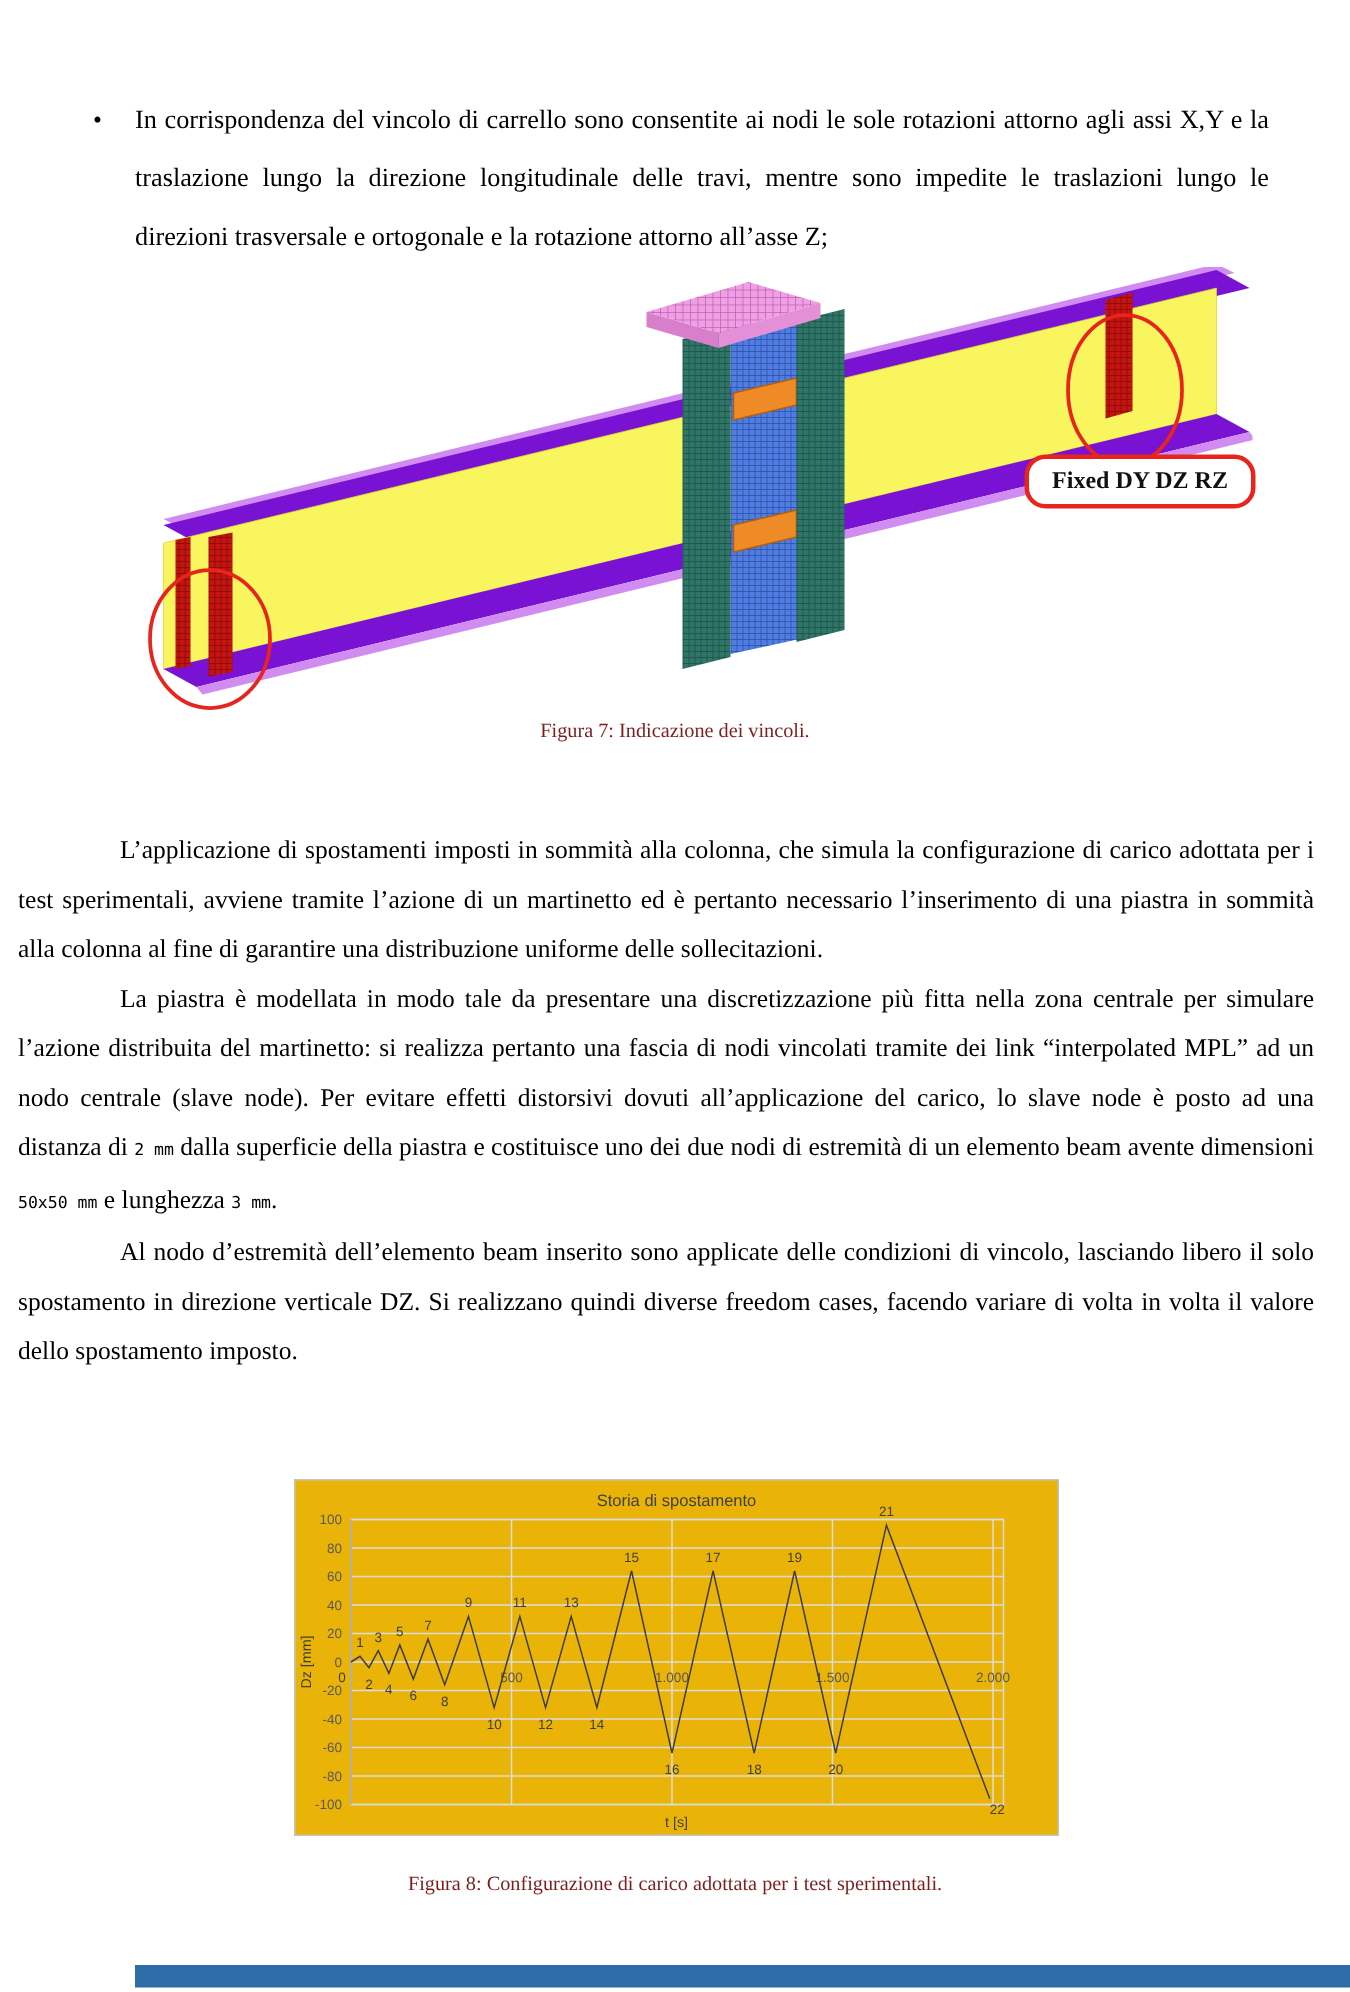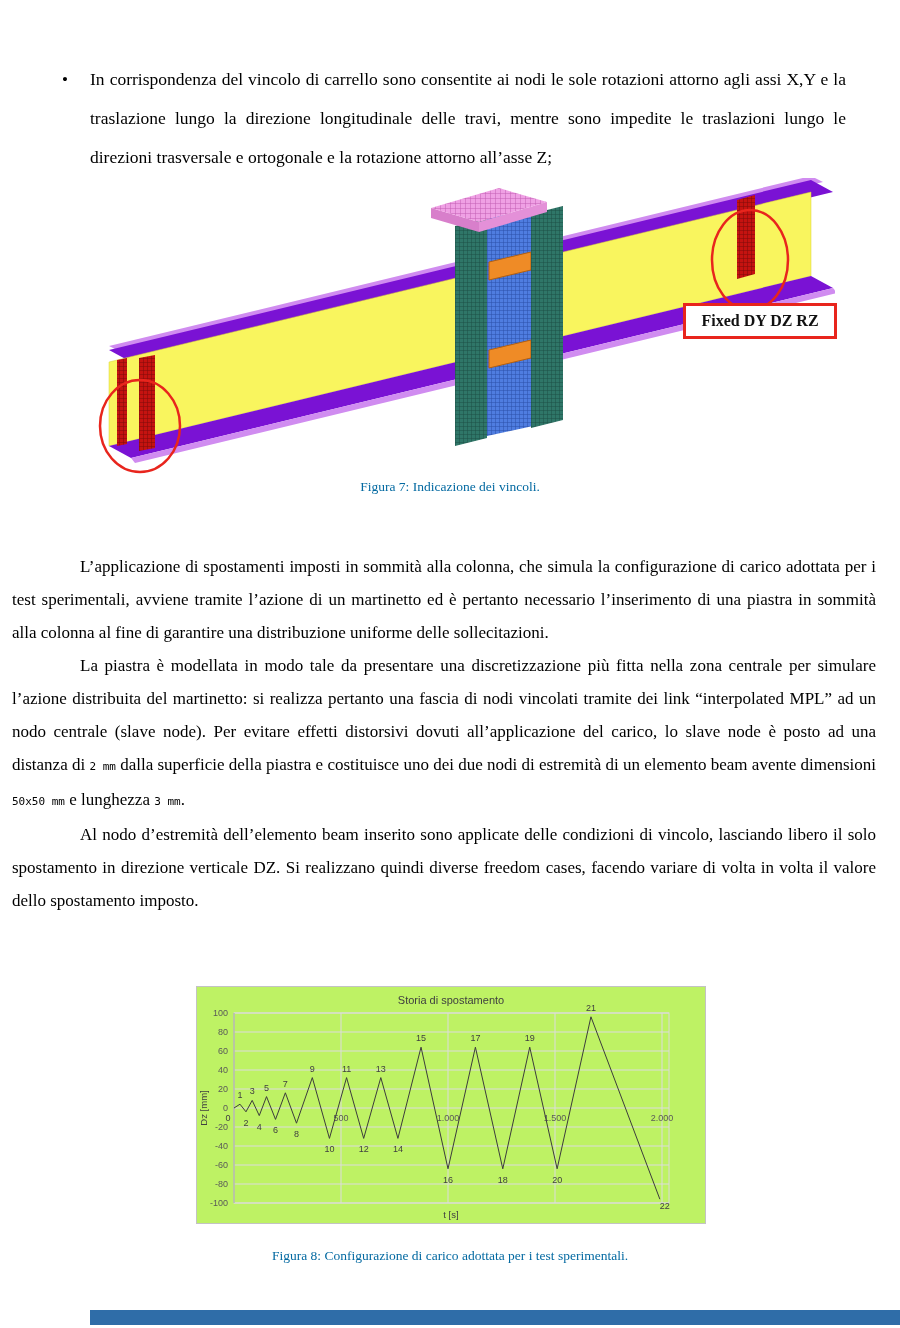--- a/index.html
+++ b/index.html
@@ -8,28 +8,28 @@
   
   .bullet-item{position:absolute;left:62px;top:60px;width:786px;display:flex;}
   .bullet-marker{width:28px;font-size:17px;line-height:39px;}
   .bullet-text{flex:1;font-size:17.5px;line-height:39px;text-align:justify;padding-right:2px;}
   
   #figure7{position:absolute;left:95px;top:178px;width:740px;height:306px;}
   #figure7 svg{position:absolute;left:0;top:0;}
   .fixed-label{position:absolute;background:#ffffff;border:3px solid #e8251d;
                font-family:"Liberation Serif",serif;font-weight:bold;font-size:16px;
                display:flex;align-items:center;justify-content:center;color:#111;}
-  .caption{position:absolute;left:0;width:900px;text-align:center;font-size:13.5px;color:#0369a1;}
+  .caption{position:absolute;left:0;width:900px;text-align:center;font-size:13.5px;color:#7f1d1d;}
   
   #body-paragraphs{position:absolute;left:12px;top:504px;width:864px;margin-top:46px;}
   .body-par{margin:0;font-size:17px;line-height:33px;text-align:justify;text-indent:68px;}
   .mono{font-family:"DejaVu Sans Mono",monospace;font-size:11px;}
   
   #chart-panel{position:absolute;left:196px;top:986px;width:508px;height:236px;
-               border:1px solid #c3c3c3;background:#bef264;}
+               border:1px solid #c3c3c3;background:#eab308;}
   .chart-title{font:11px "Liberation Sans",sans-serif;fill:#404040;}
   .axis-label{font:9.5px "Liberation Sans",sans-serif;fill:#404040;}
   .tick{font:9px "Liberation Sans",sans-serif;fill:#595959;}
   .ptlabel{font:9px "Liberation Sans",sans-serif;fill:#404040;}
   
   #footer-bar{position:absolute;left:90px;top:1310px;width:810px;height:15px;background:#2f6da8;}
 </style>
 </head>
 <body>
 
@@ -79,21 +79,21 @@
       <polygon points="436,36 468,28 468,242 436,250" fill="url(#meshTeal)"></polygon>
 
       <polygon points="336,30 384,44 384,54 336,40" fill="#d87fcb"></polygon>
       <polygon points="384,44 452,24 452,34 384,54" fill="#e490d8"></polygon>
       <polygon points="336,30 404,10 452,24 384,44" fill="url(#meshPink)"></polygon>
 
       <ellipse cx="45" cy="248" rx="40" ry="46" fill="none" stroke="#e8251d" stroke-width="2.5"></ellipse>
       <ellipse cx="655" cy="82" rx="38" ry="50" fill="none" stroke="#e8251d" stroke-width="2.5"></ellipse>
     </svg>
 
-    <div class="fixed-label" style="left:588px;top:125px;width:148px;height:30px;">Fixed DY DZ RZ</div>
+    <div class="fixed-label" style="left:588px;top:125px;width:148px;height:30px;border-radius:14px;">Fixed DY DZ RZ</div>
   </div>
 
   <div class="caption" style="top:479px;">Figura 7: Indicazione dei vincoli.</div>
 
   <div id="body-paragraphs">
       <p class="body-par"><span>L’applicazione di spostamenti imposti in sommità alla colonna, che simula la configurazione di carico adottata per i test sperimentali, avviene tramite l’azione di un martinetto ed è pertanto necessario l’inserimento di una piastra in sommità alla colonna al fine di garantire una distribuzione uniforme delle sollecitazioni.</span></p>
       <p class="body-par"><span>La piastra è modellata in modo tale da presentare una discretizzazione più fitta nella zona centrale per simulare l’azione distribuita del martinetto: si realizza pertanto una fascia di nodi vincolati tramite dei link “interpolated MPL” ad un nodo centrale (slave node). Per evitare effetti distorsivi dovuti all’applicazione del carico, lo slave node è posto ad una distanza di </span><span class="mono">2 mm</span><span> dalla superficie della piastra e costituisce uno dei due nodi di estremità di un elemento beam avente dimensioni </span><span class="mono">50x50 mm</span><span> e lunghezza </span><span class="mono">3 mm</span><span>.</span></p>
       <p class="body-par"><span>Al nodo d’estremità dell’elemento beam inserito sono applicate delle condizioni di vincolo, lasciando libero il solo spostamento in direzione verticale DZ. Si realizzano quindi diverse freedom cases, facendo variare di volta in volta il valore dello spostamento imposto.</span></p>
     </div>
 

